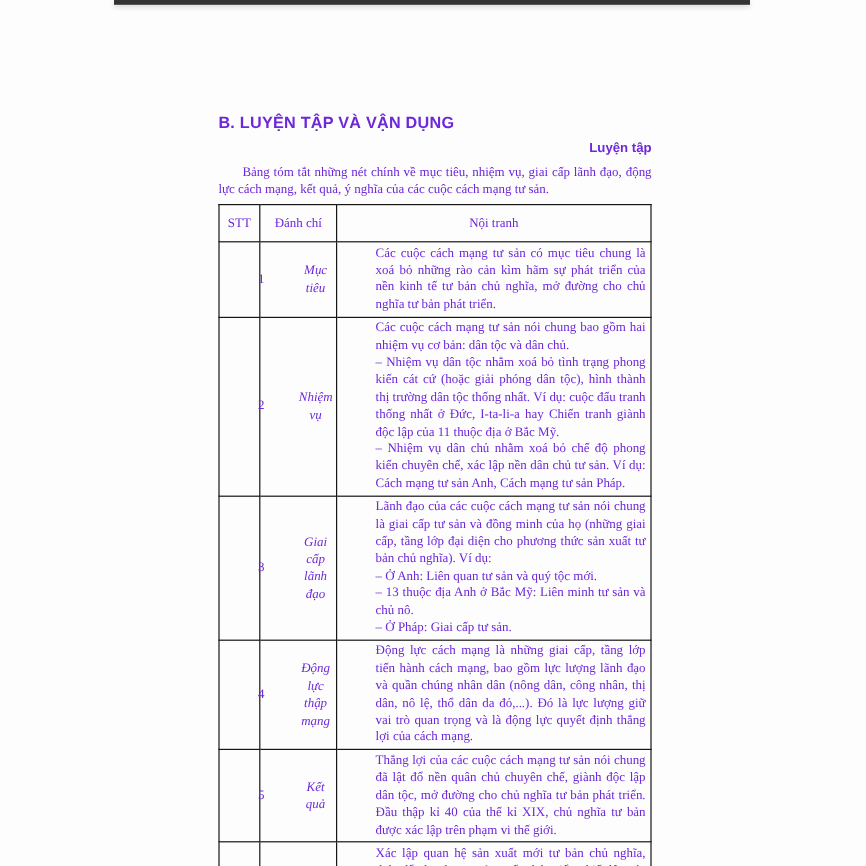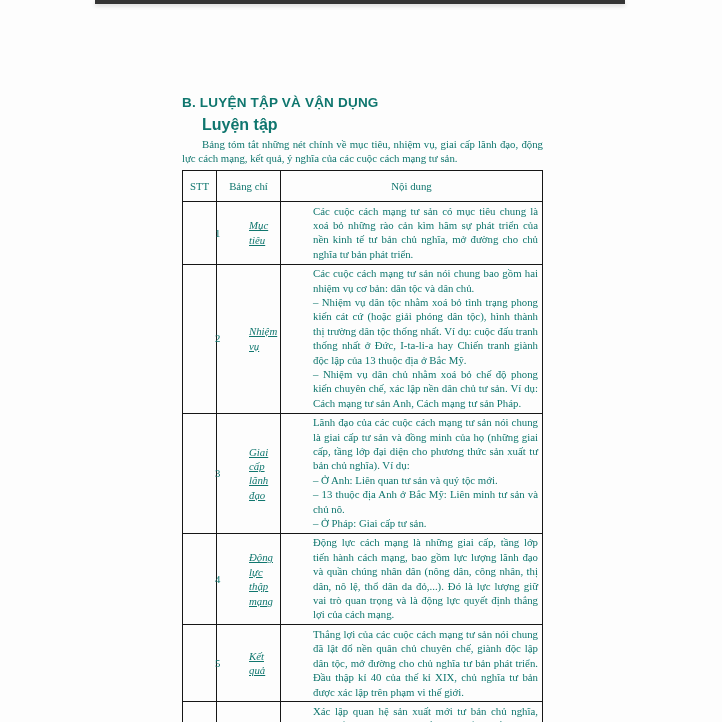--- a/index.html
+++ b/index.html
@@ -3,21 +3,21 @@
 <meta charset="utf-8">
 <style>
   html, body { margin: 0; padding: 0; }
   .canvas {
     position: relative;
     width: 722px;
     height: 722px;
     background: #fdfdfd;
     overflow: hidden;
     font-family: "Liberation Serif", serif;
-    color: #0f766e;
+    color: #6d28d9;
   }
   .scan-edge-top {
     position: absolute;
     left: 95px;
     top: 0;
     width: 530px;
     height: 4px;
     background: #343434;
     box-shadow: 0 2px 4px rgba(0,0,0,0.15);
   }
@@ -31,23 +31,24 @@
     font-family: "Liberation Sans", sans-serif;
     font-weight: bold;
     font-size: 13.5px;
     line-height: 16px;
     margin: 0 0 6px 0;
     letter-spacing: 0.2px;
   }
   .sub-heading {
     font-family: "Liberation Sans", sans-serif;
     font-weight: bold;
-    font-size: 16px;
+    font-size: 11px;
     line-height: 15px;
     margin: 0 0 5px 20px;
+    text-align: right;
   }
   .guide-title {
     font-family: "Liberation Serif", serif;
     font-weight: bold;
     font-style: italic;
     font-size: 11.8px;
     line-height: 14px;
     margin: 0 0 4px 20px;
   }
   .intro-para {
@@ -73,24 +74,23 @@
     font-weight: normal;
     padding: 8px 2px;
   }
   col.w-stt  { width: 34px; }
   col.w-crit { width: 64px; }
   td.c-stt {
     text-align: center;
     padding: 1px 2px;
   }
   td.c-crit {
-    text-align: left;
+    text-align: center;
     font-style: italic;
     padding: 1px 3px;
-    text-decoration: underline;
   }
   td.c-content {
     padding: 1.5px 4px 2.5px 5px;
     text-align: justify;
     vertical-align: top;
   }
   td.c-content .para { margin: 0; }
 </style>
 </head>
 <body>
@@ -105,38 +105,38 @@
 
     <table class="summary">
       <colgroup>
         <col class="w-stt">
         <col class="w-crit">
         <col>
       </colgroup>
       <thead>
         <tr>
           <th>STT</th>
-          <th>Bảng chí</th>
-          <th>Nội dung</th>
+          <th>Đánh chí</th>
+          <th>Nội tranh</th>
         </tr>
       </thead>
       <tbody id="table-body">
           <tr>
             <td class="c-stt">1</td>
             <td class="c-crit">Mục tiêu</td>
             <td class="c-content">
               <div class="para">Các cuộc cách mạng tư sản có mục tiêu chung là xoá bỏ những rào cản kìm hãm sự phát triển của nền kinh tế tư bản chủ nghĩa, mở đường cho chủ nghĩa tư bản phát triển.</div>
             </td>
           </tr>
           <tr>
             <td class="c-stt">2</td>
             <td class="c-crit">Nhiệm vụ</td>
             <td class="c-content">
               <div class="para">Các cuộc cách mạng tư sản nói chung bao gồm hai nhiệm vụ cơ bản: dân tộc và dân chủ.</div>
-              <div class="para">– Nhiệm vụ dân tộc nhằm xoá bỏ tình trạng phong kiến cát cứ (hoặc giải phóng dân tộc), hình thành thị trường dân tộc thống nhất. Ví dụ: cuộc đấu tranh thống nhất ở Đức, I-ta-li-a hay Chiến tranh giành độc lập của 13 thuộc địa ở Bắc Mỹ.</div>
+              <div class="para">– Nhiệm vụ dân tộc nhằm xoá bỏ tình trạng phong kiến cát cứ (hoặc giải phóng dân tộc), hình thành thị trường dân tộc thống nhất. Ví dụ: cuộc đấu tranh thống nhất ở Đức, I-ta-li-a hay Chiến tranh giành độc lập của 11 thuộc địa ở Bắc Mỹ.</div>
               <div class="para">– Nhiệm vụ dân chủ nhằm xoá bỏ chế độ phong kiến chuyên chế, xác lập nền dân chủ tư sản. Ví dụ: Cách mạng tư sản Anh, Cách mạng tư sản Pháp.</div>
             </td>
           </tr>
           <tr>
             <td class="c-stt">3</td>
             <td class="c-crit">Giai cấp lãnh đạo</td>
             <td class="c-content">
               <div class="para">Lãnh đạo của các cuộc cách mạng tư sản nói chung là giai cấp tư sản và đồng minh của họ (những giai cấp, tầng lớp đại diện cho phương thức sản xuất tư bản chủ nghĩa). Ví dụ:</div>
               <div class="para">– Ở Anh: Liên quan tư sản và quý tộc mới.</div>
               <div class="para">– 13 thuộc địa Anh ở Bắc Mỹ: Liên minh tư sản và chủ nô.</div>

